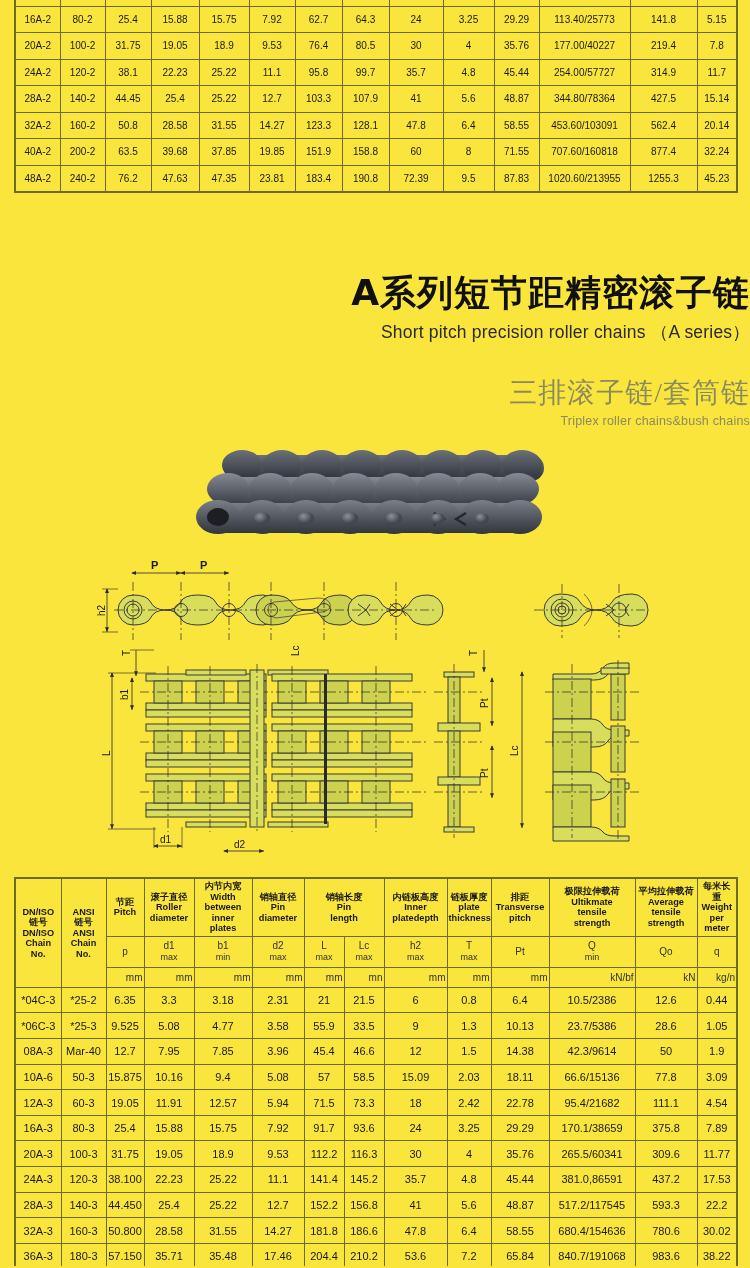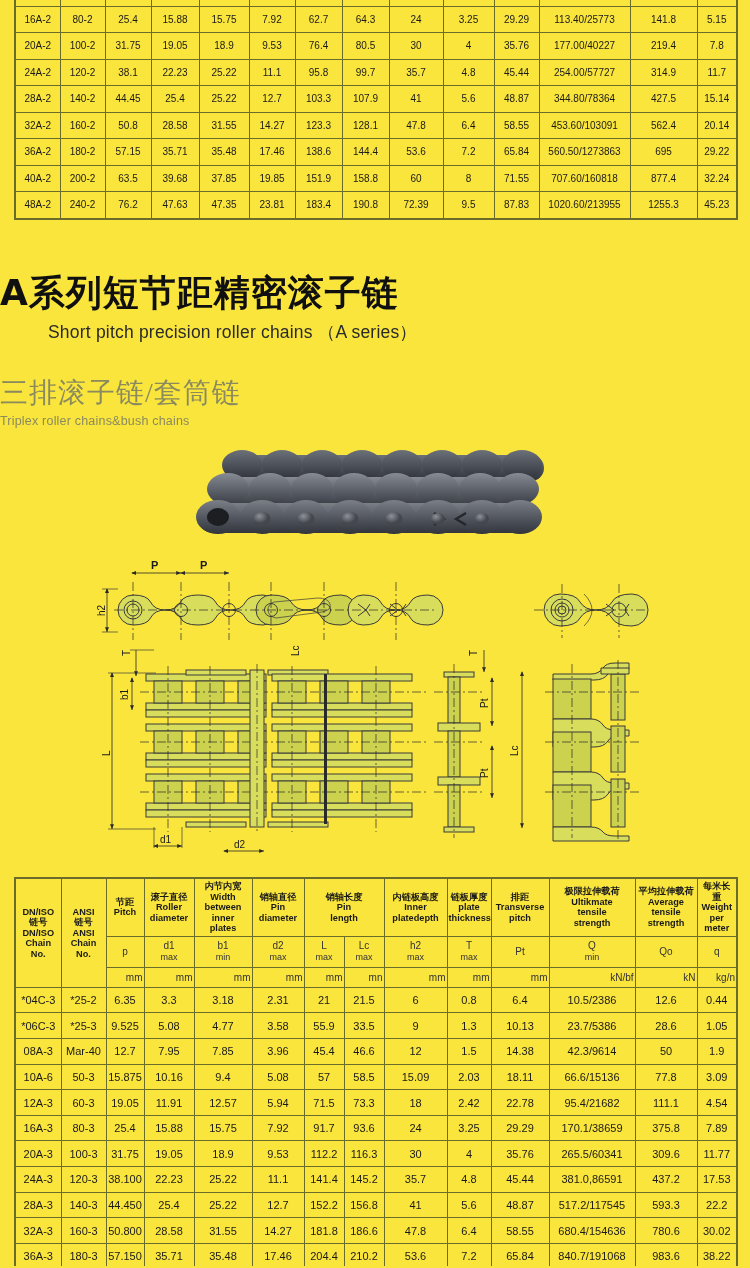--- a/index.html
+++ b/index.html
@@ -42,21 +42,21 @@
   }
   table.spec.top td{ height:25.5px; font-size:10px; }
   table.spec.top{ border:2px solid #6b6b2a; }
   td.offset-top{ vertical-align:top; padding-top:2px; }
 
   
   .title-block{
     position:absolute;
     left:0; top:272px;
     width:750px;
-    text-align:left;
+    text-align:right;
   }
   .title-cn{
     font-size:36px;
     font-weight:bold;
     color:#101010;
     letter-spacing:1px;
     line-height:1.15;
     font-family:"DejaVu Sans","Liberation Sans",sans-serif;
   }
   .title-en{
@@ -243,36 +243,20 @@
             <td>31.55</td>
             <td>14.27</td>
             <td>123.3</td>
             <td>128.1</td>
             <td>47.8</td>
             <td>6.4</td>
             <td>58.55</td>
             <td>453.60/103091</td>
             <td>562.4</td>
             <td>20.14</td>
-          </tr>
-          <tr>
-            <td>36A-2</td>
-            <td>180-2</td>
-            <td>57.15</td>
-            <td>35.71</td>
-            <td>35.48</td>
-            <td>17.46</td>
-            <td>138.6</td>
-            <td>144.4</td>
-            <td>53.6</td>
-            <td>7.2</td>
-            <td>65.84</td>
-            <td>560.50/1273863</td>
-            <td>695</td>
-            <td>29.22</td>
           </tr>
           <tr>
             <td>40A-2</td>
             <td>200-2</td>
             <td>63.5</td>
             <td>39.68</td>
             <td>37.85</td>
             <td>19.85</td>
             <td>151.9</td>
             <td>158.8</td>

